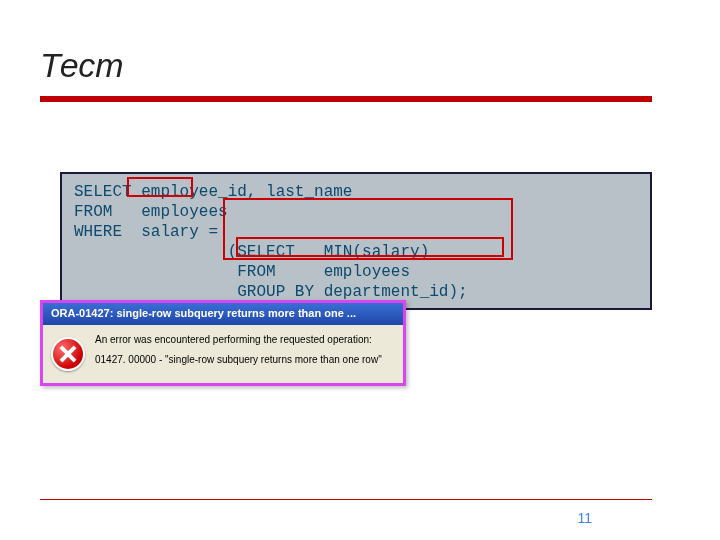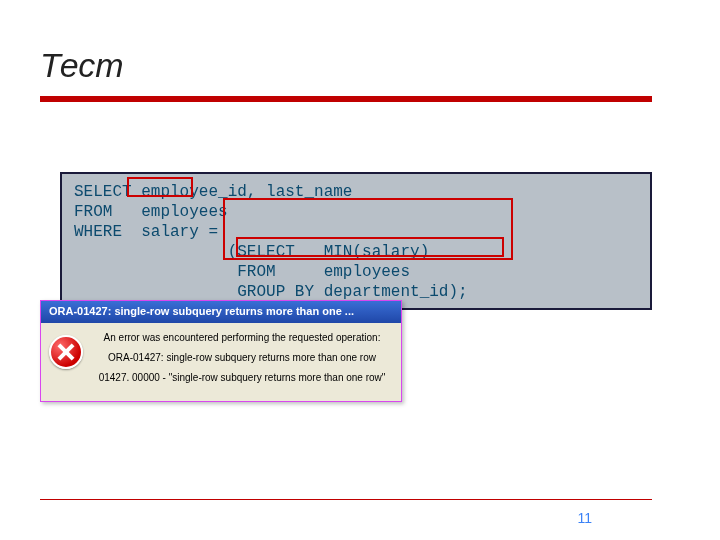--- a/index.html
+++ b/index.html
@@ -60,21 +60,21 @@
     pointer-events: none;
     box-sizing: border-box;
   }
 
   
   .dlg {
     position: absolute;
     left: 40px;
     top: 300px;
     width: 360px;
-    border: 1px solid #d946ef;
+    border: 3px solid #d946ef;
     box-shadow: 2px 2px 4px rgba(0,0,0,0.25);
     background: #ece9d8;
     font-family: Tahoma, Arial, sans-serif;
     font-size: 10px;
   }
   .dlg-titlebar {
     height: 22px;
     background: linear-gradient(#3a6ed5, #1f47a8);
     color: #fff;
     font-weight: bold;
@@ -112,21 +112,21 @@
     background: #fff;
   }
   .dlg-icon::before { transform: rotate(45deg); }
   .dlg-icon::after  { transform: rotate(-45deg); }
   .dlg-text {
     flex: 1;
     font-size: 10px;
     line-height: 14px;
     color: #000;
   }
-  .dlg-text p { margin: 0 0 6px 0; text-align: center; }
+  .dlg-text p { margin: 0 0 6px 0; }
 
   .footer-line {
     position: absolute;
     left: 40px;
     bottom: 40px;
     width: 612px;
     height: 0;
     border-top: 1px solid #c00000;
   }
   .page-num {
@@ -155,21 +155,20 @@
 <div class="h1" style="left:127px; top:177px; width:66px; height:20px;"></div>
 <div class="h1" style="left:223px; top:198px; width:290px; height:62px;"></div>
 <div class="h1" style="left:236px; top:237px; width:268px; height:20px;"></div>
 
 <div class="dlg">
   <div class="dlg-titlebar">ORA-01427: single-row subquery returns more than one ...</div>
   <div class="dlg-body">
     <div class="dlg-icon"></div>
     <div class="dlg-text">
       <p>An error was encountered performing the requested operation:</p>
-      <p>ORA-01427: single-row subquery returns more than one row</p>
       <p>01427. 00000 -  "single-row subquery returns more than one row"</p>
     </div>
   </div>
 </div>
 
 <div class="footer-line"></div>
 <div class="page-num">11</div>
 
 </div>
 

